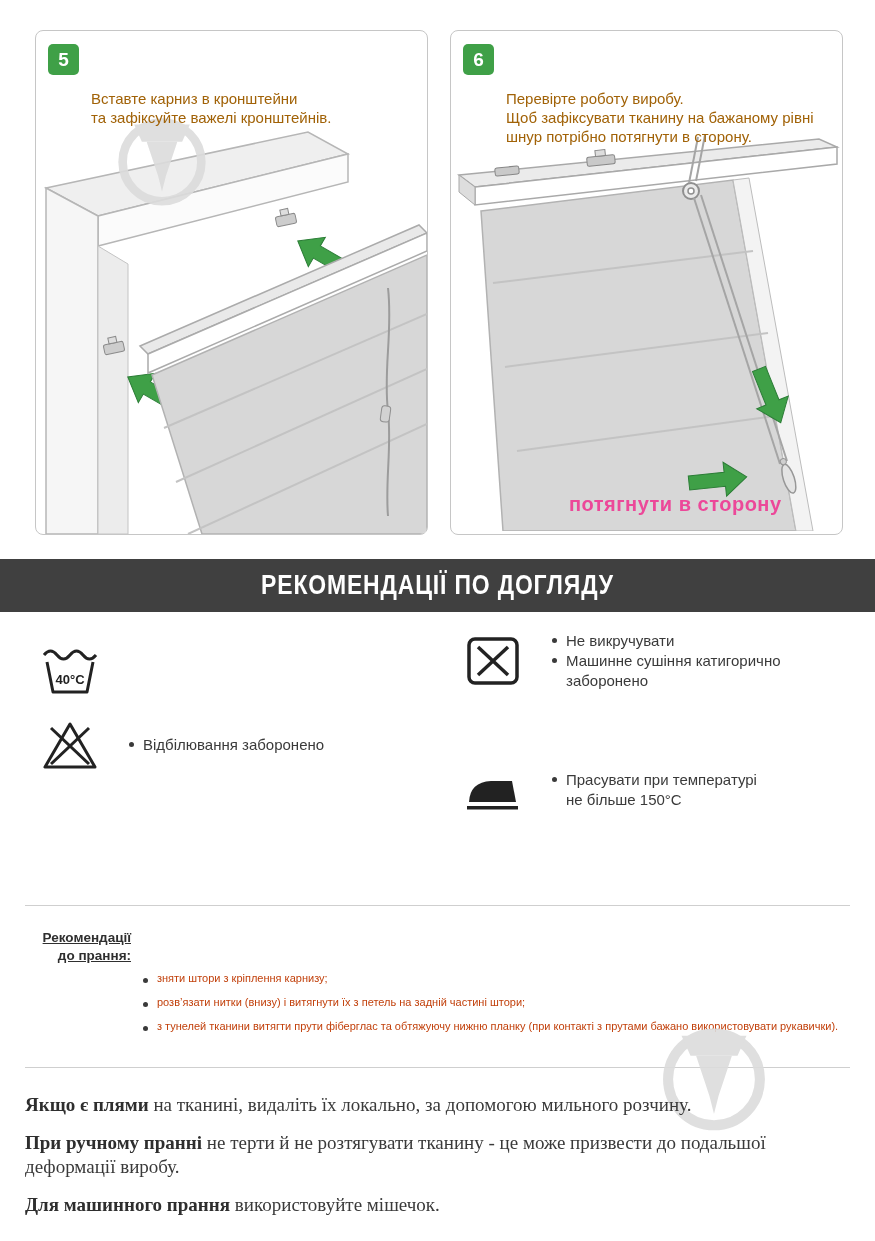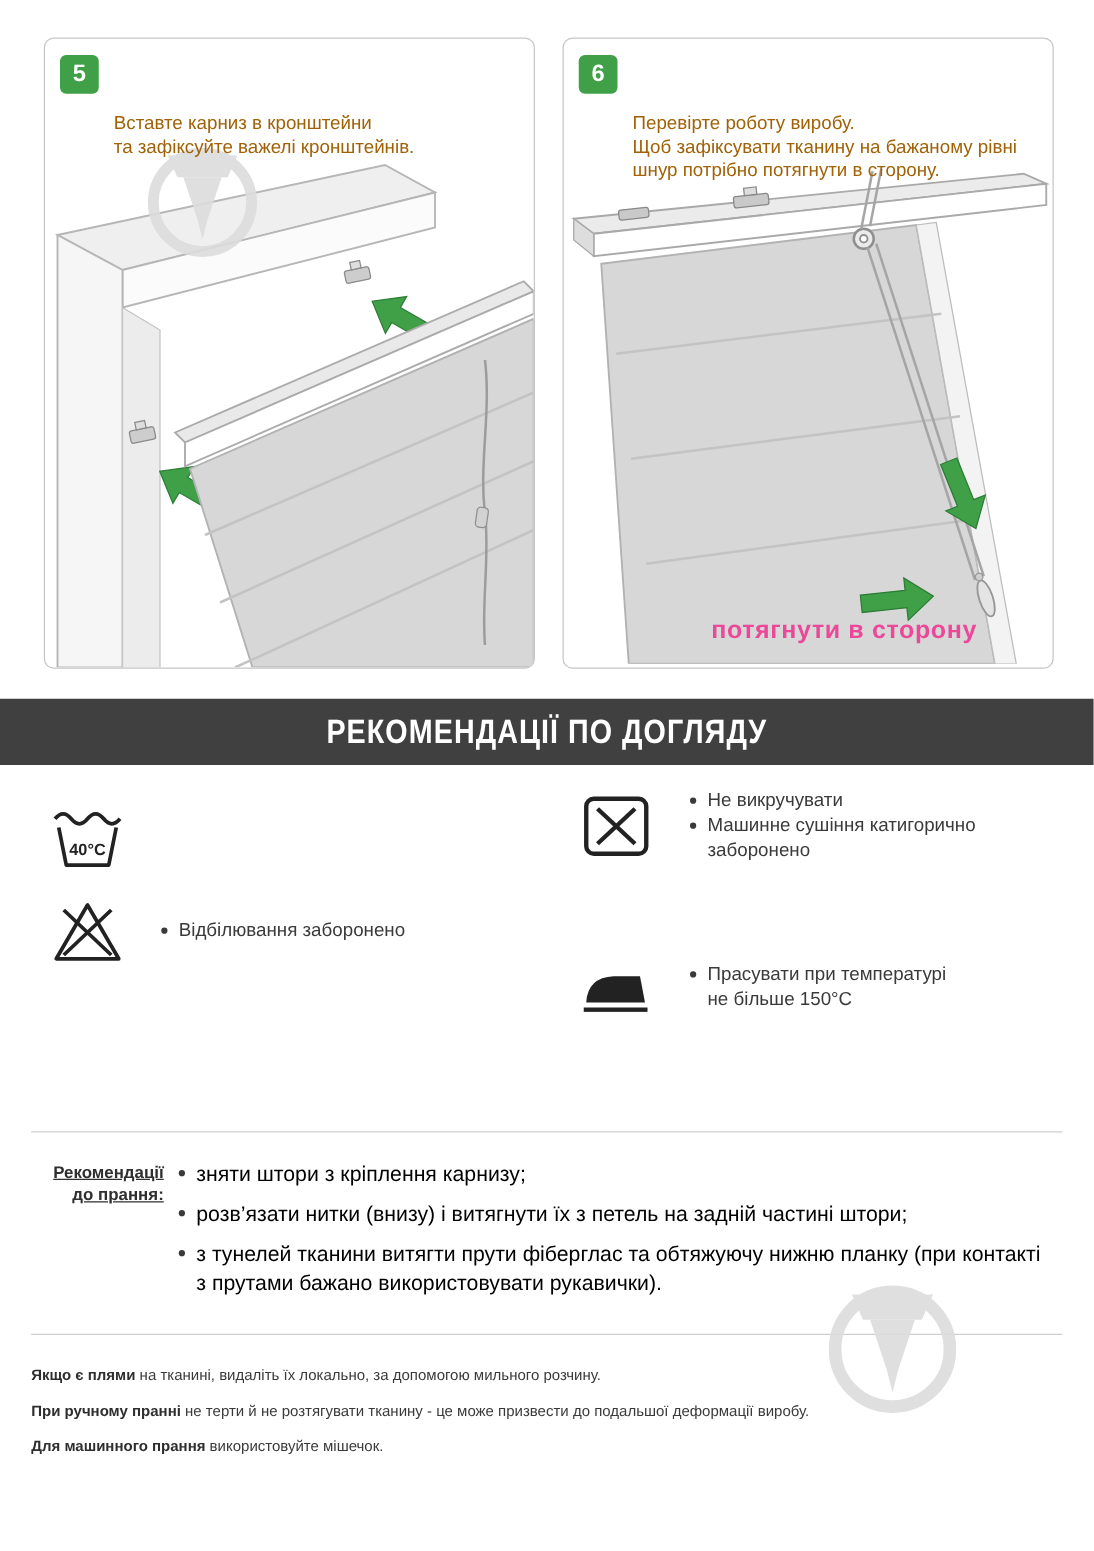--- a/index.html
+++ b/index.html
@@ -45,27 +45,27 @@
   .b-item { position:relative; padding-left:15px; }
   .b-item .dot { position:absolute; left:1px; top:7px; width:5px; height:5px;
                  border-radius:50%; background:#3a3a3a; }
   .cont-line { padding-left:15px; }
 
   
   .rule { position:absolute; left:25px; width:825px; height:1px; background:#cfcfcf; }
   .rule-1 { top:905px; } .rule-2 { top:1067px; }
   .wash-label { position:absolute; left:25px; top:929px; width:106px; text-align:right;
                 font-weight:bold; font-size:13.5px; line-height:1.3; color:#2f2f2f;text-decoration:underline; }
-  .wash-bullets { position:absolute; left:142px; top:929px; width:702px;
-                  font-size:17px; line-height:1.35; color:#000000; }
+  .wash-bullets { position:absolute; left:142px; top:971px; width:702px;
+                  font-size:11px; line-height:1.35; color:#c2410c; }
   .wash-bullets .b-item { margin-bottom:9px; }
 
   
-  .notes { position:absolute; left:25px; top:1093px; width:812px; font-size:12px;
-           line-height:1.3; color:#3a3a3a; z-index:1; }
+  .notes { position:absolute; left:25px; top:1093px; width:812px; font-size:19px;
+           line-height:1.3; color:#3a3a3a; z-index:1;font-family:Liberation Serif, serif; }
   .notes p { margin-bottom:13px; }
   .notes b { font-weight:bold; color:#2e2e2e; }
 </style>
 </head>
 <body>
 
 <div class="page">
 
   <section class="panel p-left">
     <div class="step-header">

